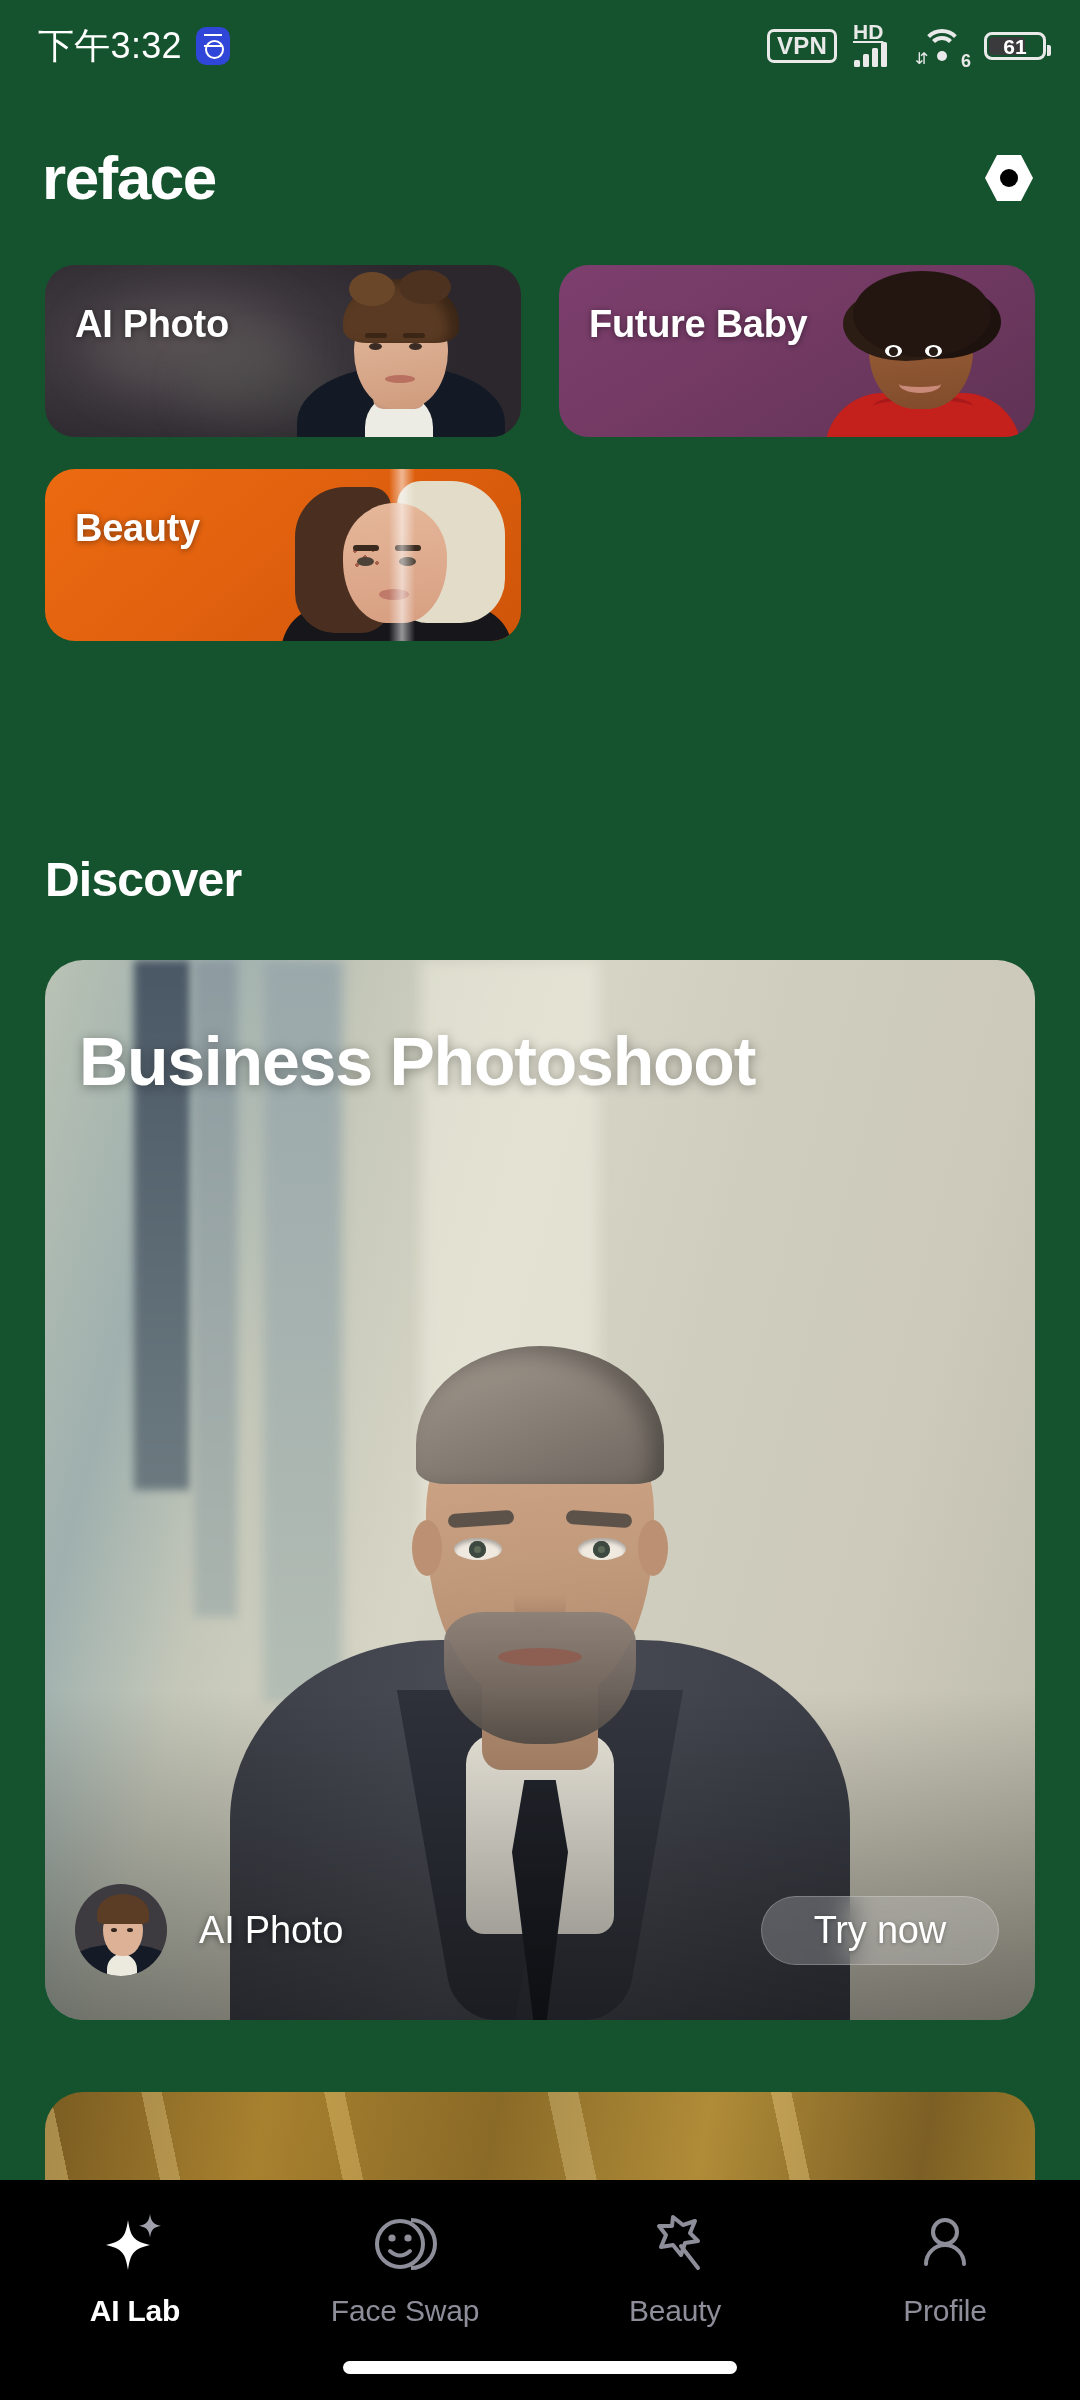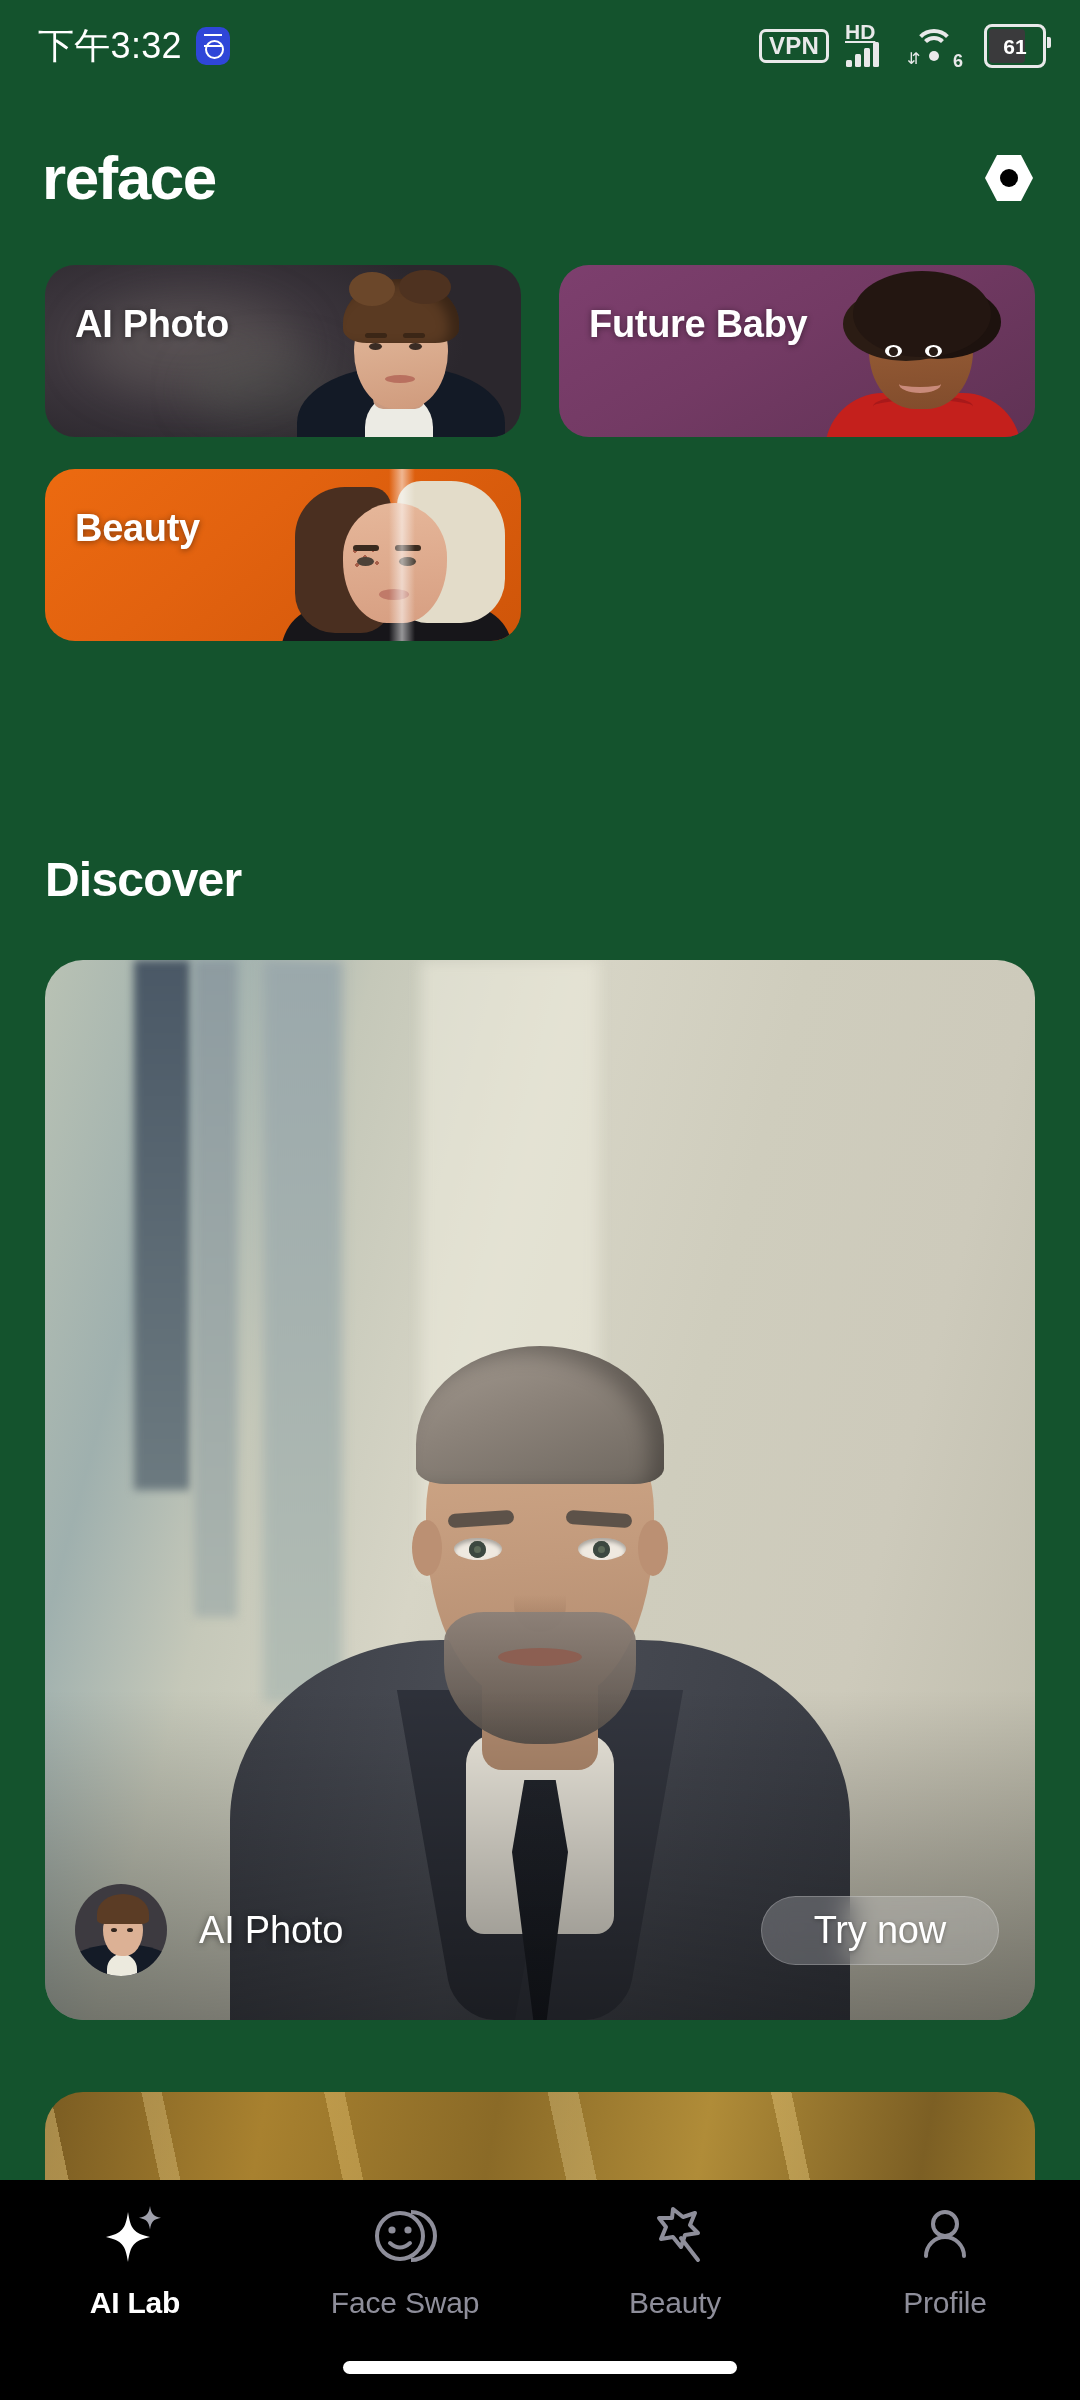--- a/index.html
+++ b/index.html
@@ -89,23 +89,23 @@
   .ic-wifi .six {
     position:absolute; right:-4px; bottom:-3px;
     color:#e9e9ea; font-size:18px; font-weight:600; line-height:1;
   }
   .ic-wifi .updn {
     position:absolute; left:-2px; bottom:0;
     color:#e9e9ea; font-size:16px; line-height:1;
   }
 
   .ic-batt {
-    position:relative; width:62px; height:44px;
+    position:relative; width:62px; height:28px;
     border:3px solid #e9e9ea; border-radius:8px;
-    display:flex; align-items:center; justify-content:center;margin-left:8px;
+    display:flex; align-items:center; justify-content:center;
   }
   .ic-batt::after {
     content:""; position:absolute; right:-8px; top:10px;
     width:4px; height:11px; background:#e9e9ea; border-radius:0 2px 2px 0;
   }
   .ic-batt .lvl {
     position:absolute; left:2px; top:2px; bottom:2px;
     width:36px; background:#3a3a3c; border-radius:4px;
   }
   .ic-batt .pct {
@@ -555,21 +555,21 @@
         rgba(255,236,178,0.26) 52% 55%, transparent 55% 74%,
         rgba(255,226,150,0.32) 74% 76%, transparent 76% 100%);
   }
 
   
   .nav {
     position:absolute; left:0; bottom:0;
     width:1080px; height:220px;
     background:#000;
     display:flex; align-items:flex-start;
-    padding-top:24px;
+    padding-top:32px;
     z-index:20;
   }
   .nav-item {
     flex:1; display:flex; flex-direction:column;
     align-items:center; gap:18px;
   }
   .nav-icon { width:64px; height:64px;
     display:flex; align-items:center; justify-content:center; }
   .nav-label {
     font-size:30px; font-weight:400; letter-spacing:-0.2px;
@@ -711,20 +711,21 @@
         <span class="browR"></span>
       <span class="eyeL"></span>
         <span class="eyeR"></span>
       <span class="nose"></span>
         <span class="beard"></span>
         <span class="mouth"></span>
     </div>
 
     <div class="hero-scrim"></div>
 
+    <div class="hero-title">Business Photoshoot</div>
 
     <div class="hero-footer">
       <div class="hero-avatar">
         <span class="coat"></span>
           <span class="white"></span>
         <span class="face"></span>
           <span class="hair"></span>
         <span class="eL"></span>
           <span class="eR"></span>
       </div>

